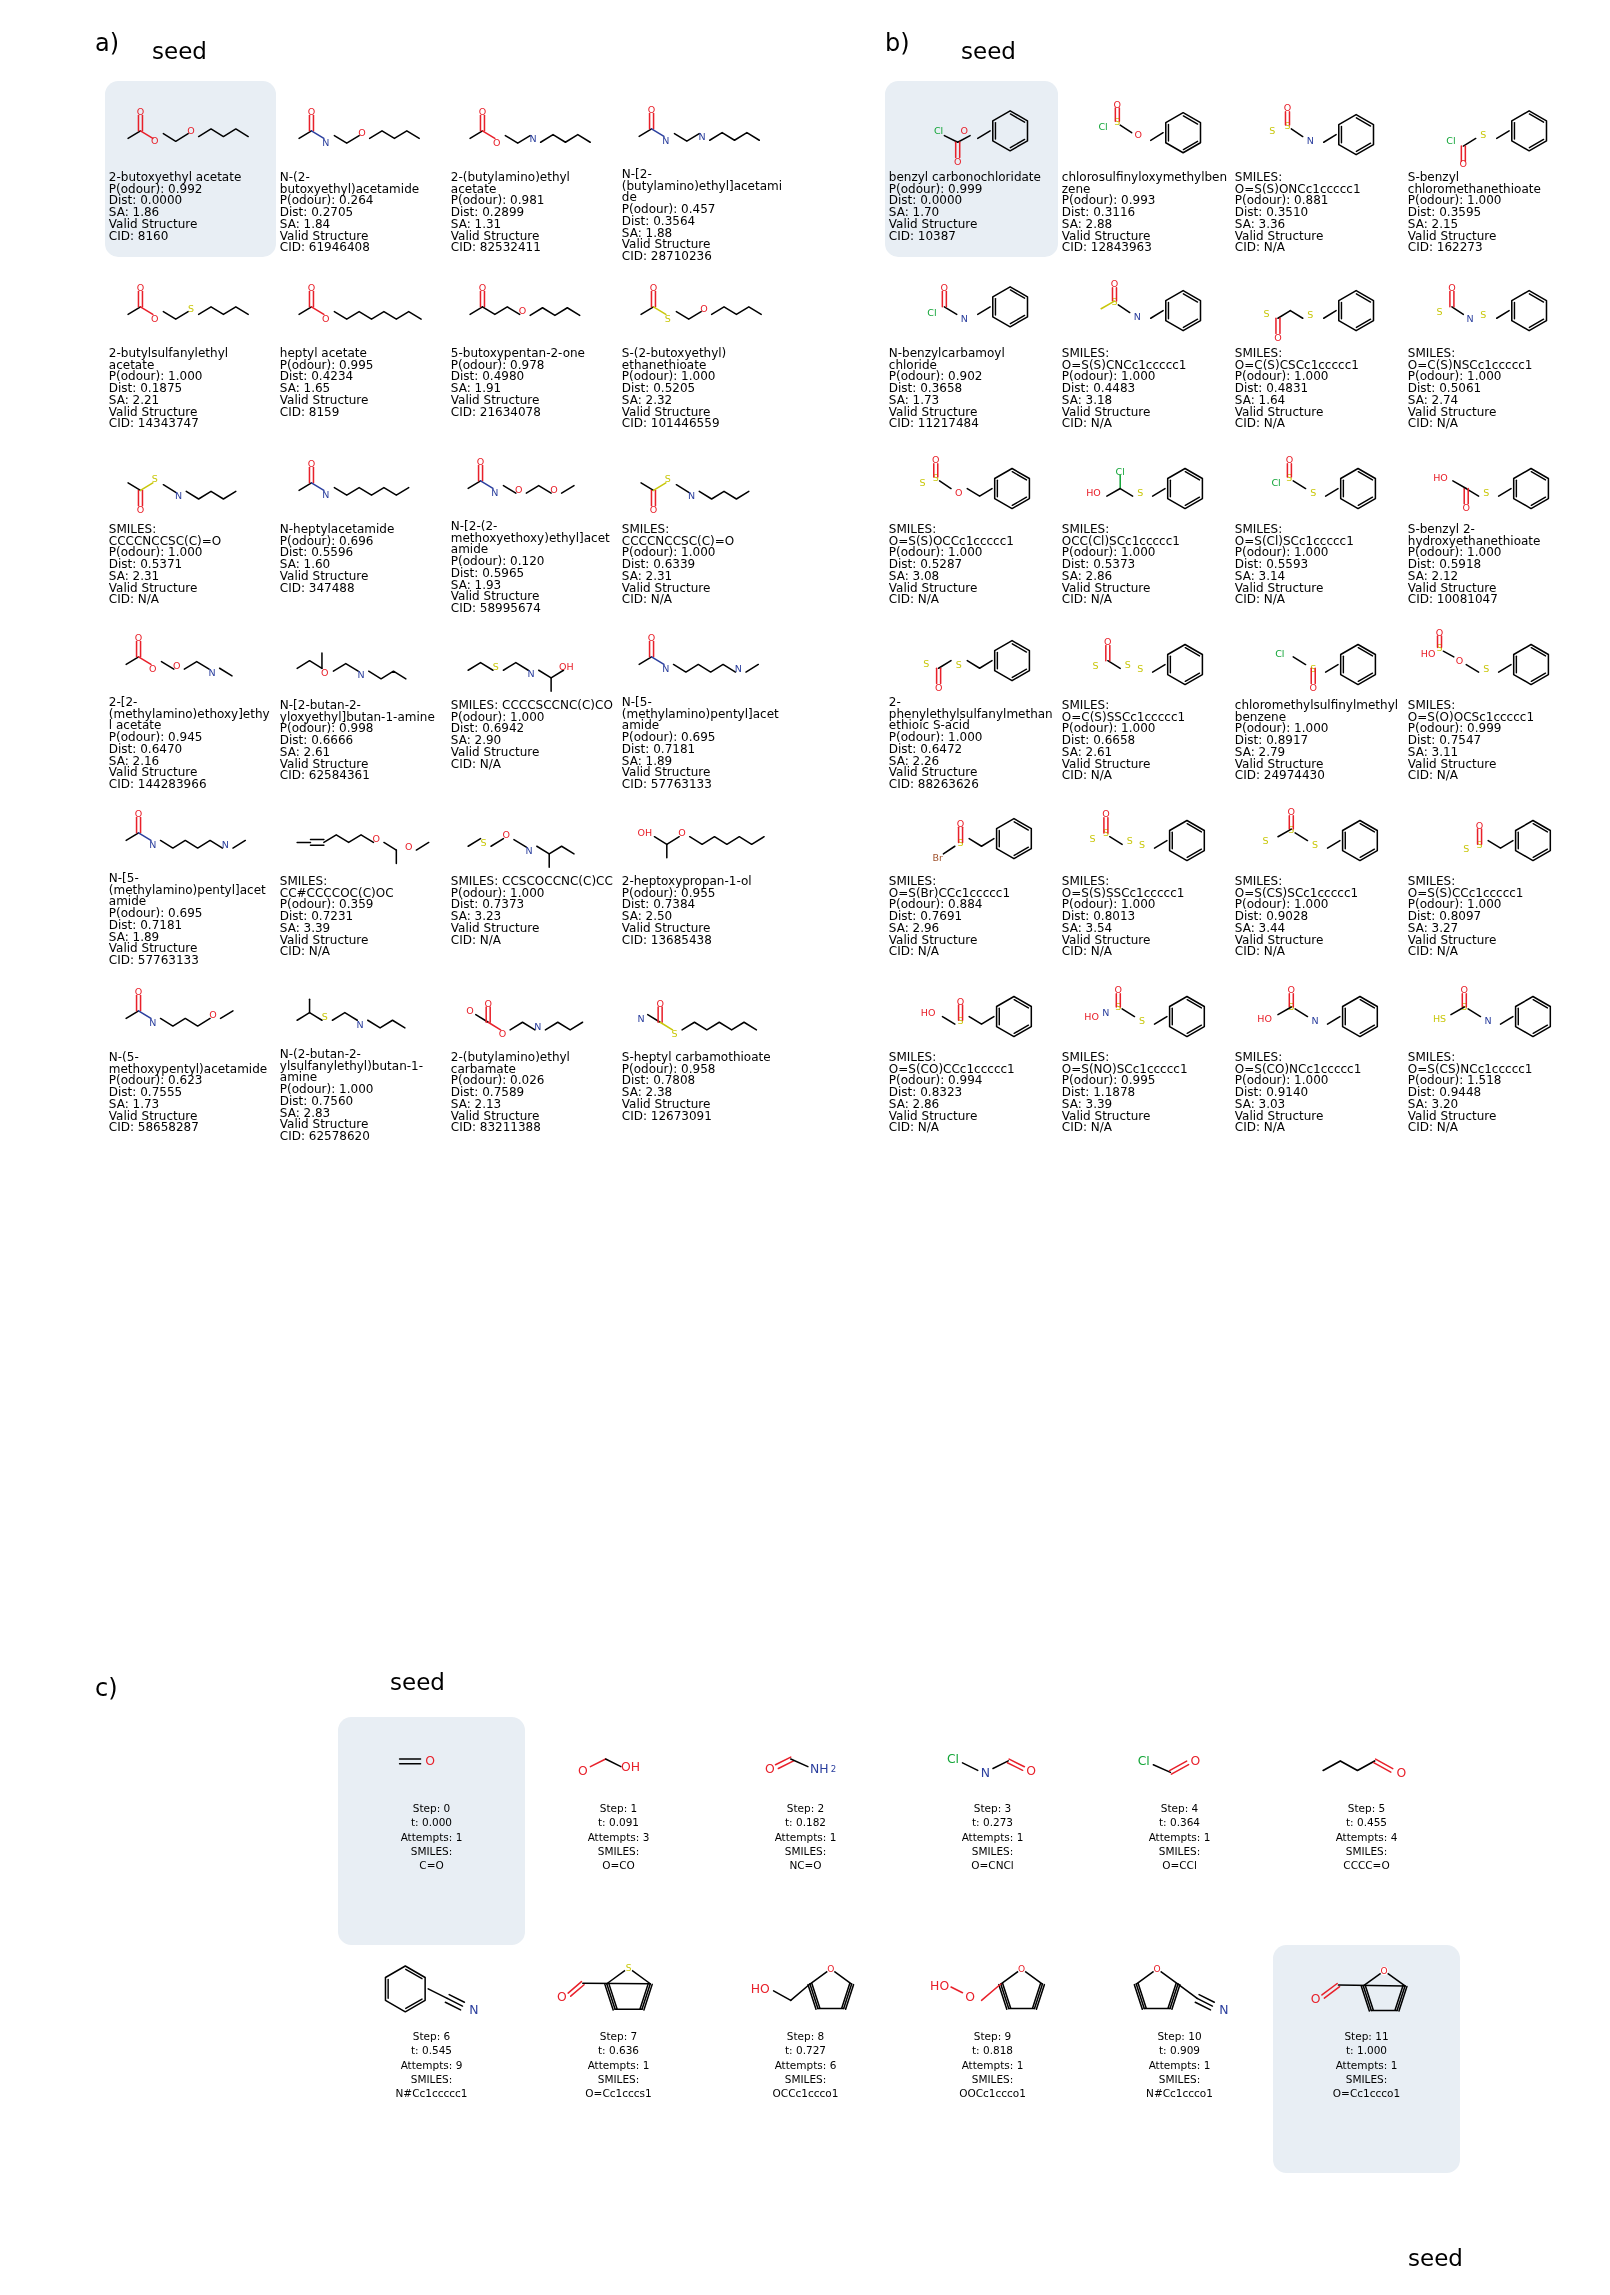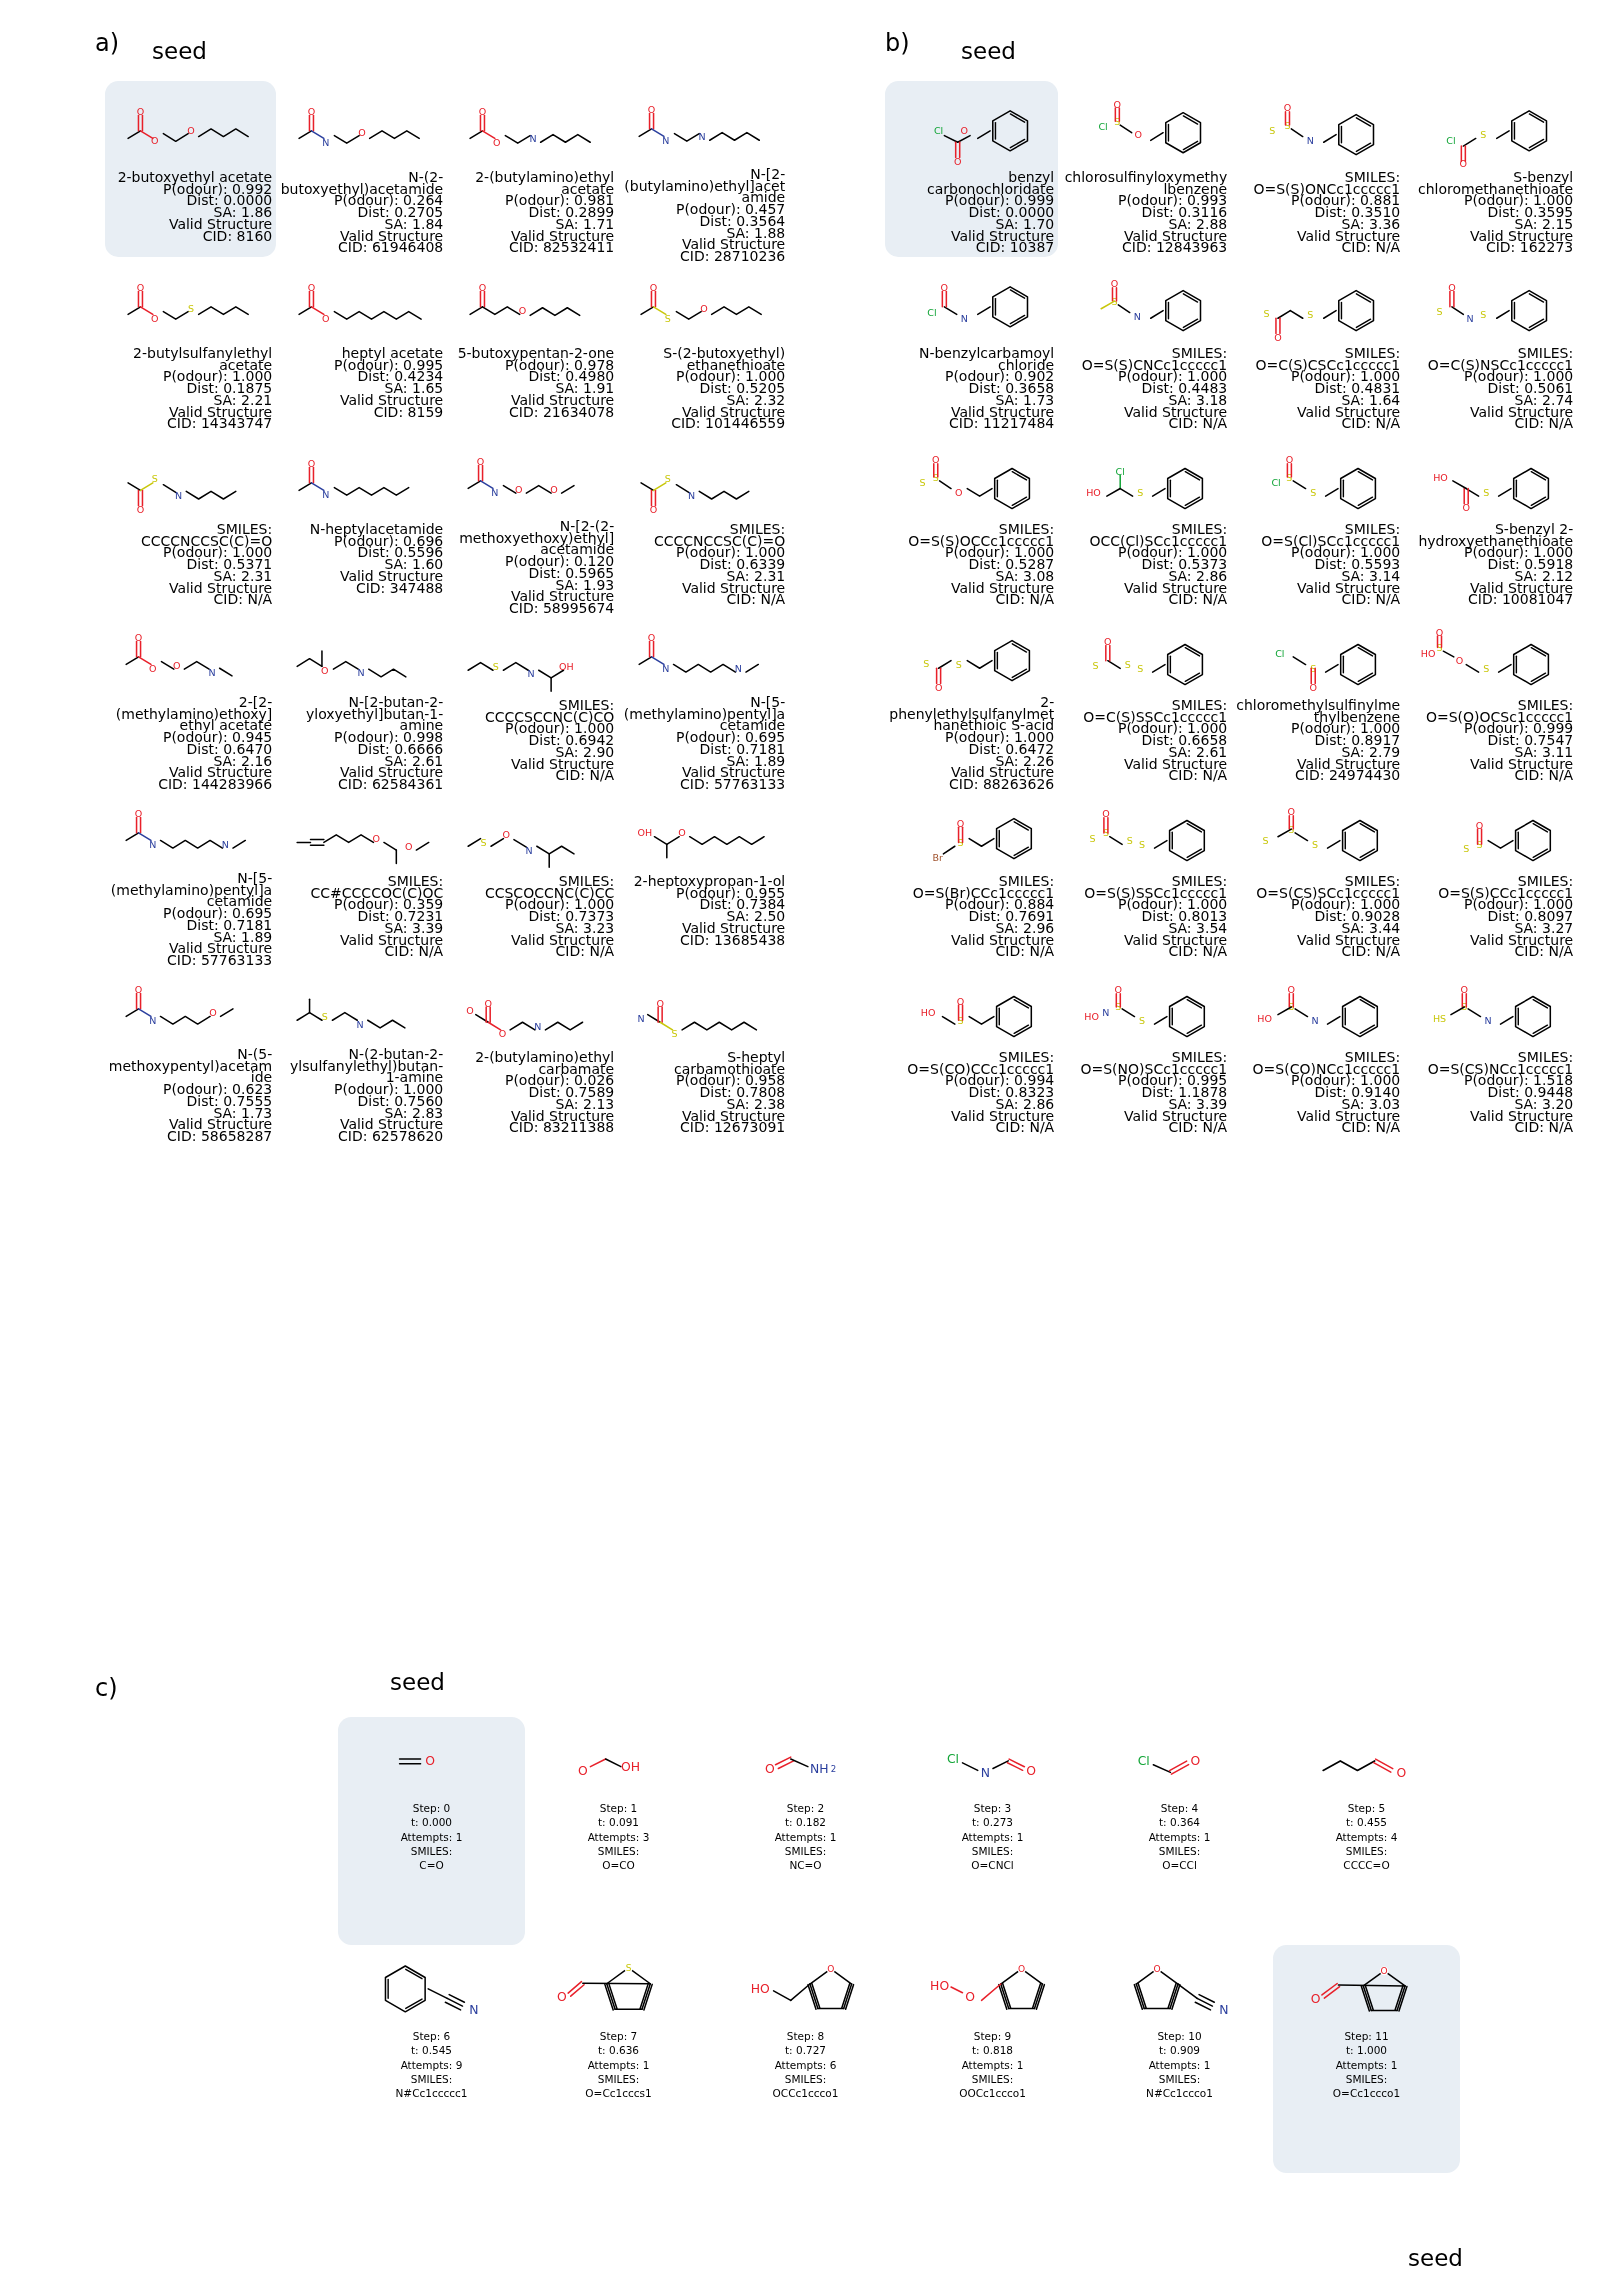--- a/index.html
+++ b/index.html
@@ -41,22 +41,22 @@
   .struct{
     width:100%;
     height:91px;
     display:flex;
     align-items:center;
     justify-content:center;
     position:relative;
   }
   .struct svg{display:block;}
   .caption{
-    text-align:right;
-    font-size:14px;
+    text-align:left;
+    font-size:12px;
     line-height:11.7px;
     color:#000;
     width:100%;
     padding:0 3.8px;
     box-sizing:border-box;
     white-space:pre-line;
     word-break:break-word;
   }
   
   .ccell .struct{height:84px;}
@@ -130,21 +130,21 @@
           <line x1="33" y1="50" x2="46" y2="58" stroke="#e8202a" stroke-width="1.6" stroke-linecap="round"></line>
           <text x="48" y="62" font-family="DejaVu Sans, sans-serif" font-size="10" fill="#e8202a" text-anchor="middle" dominant-baseline="central">O</text>
           <polyline points="57.0,55.0 70.0,63.0 83.0,55.0" fill="none" stroke="#000" stroke-width="1.6" stroke-linejoin="round" stroke-linecap="round"></polyline>
           <text x="86" y="58" font-family="DejaVu Sans, sans-serif" font-size="10" fill="#2b3f9e" text-anchor="middle" dominant-baseline="central">N</text>
           <polyline points="94.0,62.0 107.0,54.0 120.0,62.0 133.0,54.0 146.0,62.0" fill="none" stroke="#000" stroke-width="1.6" stroke-linejoin="round" stroke-linecap="round"></polyline>
         </svg>
       </div>
       <div class="caption">2-(butylamino)ethyl acetate
 P(odour): 0.981
 Dist: 0.2899
-SA: 1.71
+SA: 1.31
 Valid Structure
 CID: 82532411</div>
     </div>
     <div class="cell">
       <div class="struct">
         <svg width="164" height="88" viewBox="0 0 172 92">
           <line x1="18" y1="58" x2="31" y2="50" stroke="#000" stroke-width="1.6" stroke-linecap="round"></line>
           <line x1="33.1" y1="50" x2="33.1" y2="34" stroke="#e8202a" stroke-width="1.6" stroke-linecap="round"></line>
           <line x1="28.9" y1="50" x2="28.9" y2="34" stroke="#e8202a" stroke-width="1.6" stroke-linecap="round"></line>
           <text x="31" y="30" font-family="DejaVu Sans, sans-serif" font-size="10" fill="#e8202a" text-anchor="middle" dominant-baseline="central">O</text>

